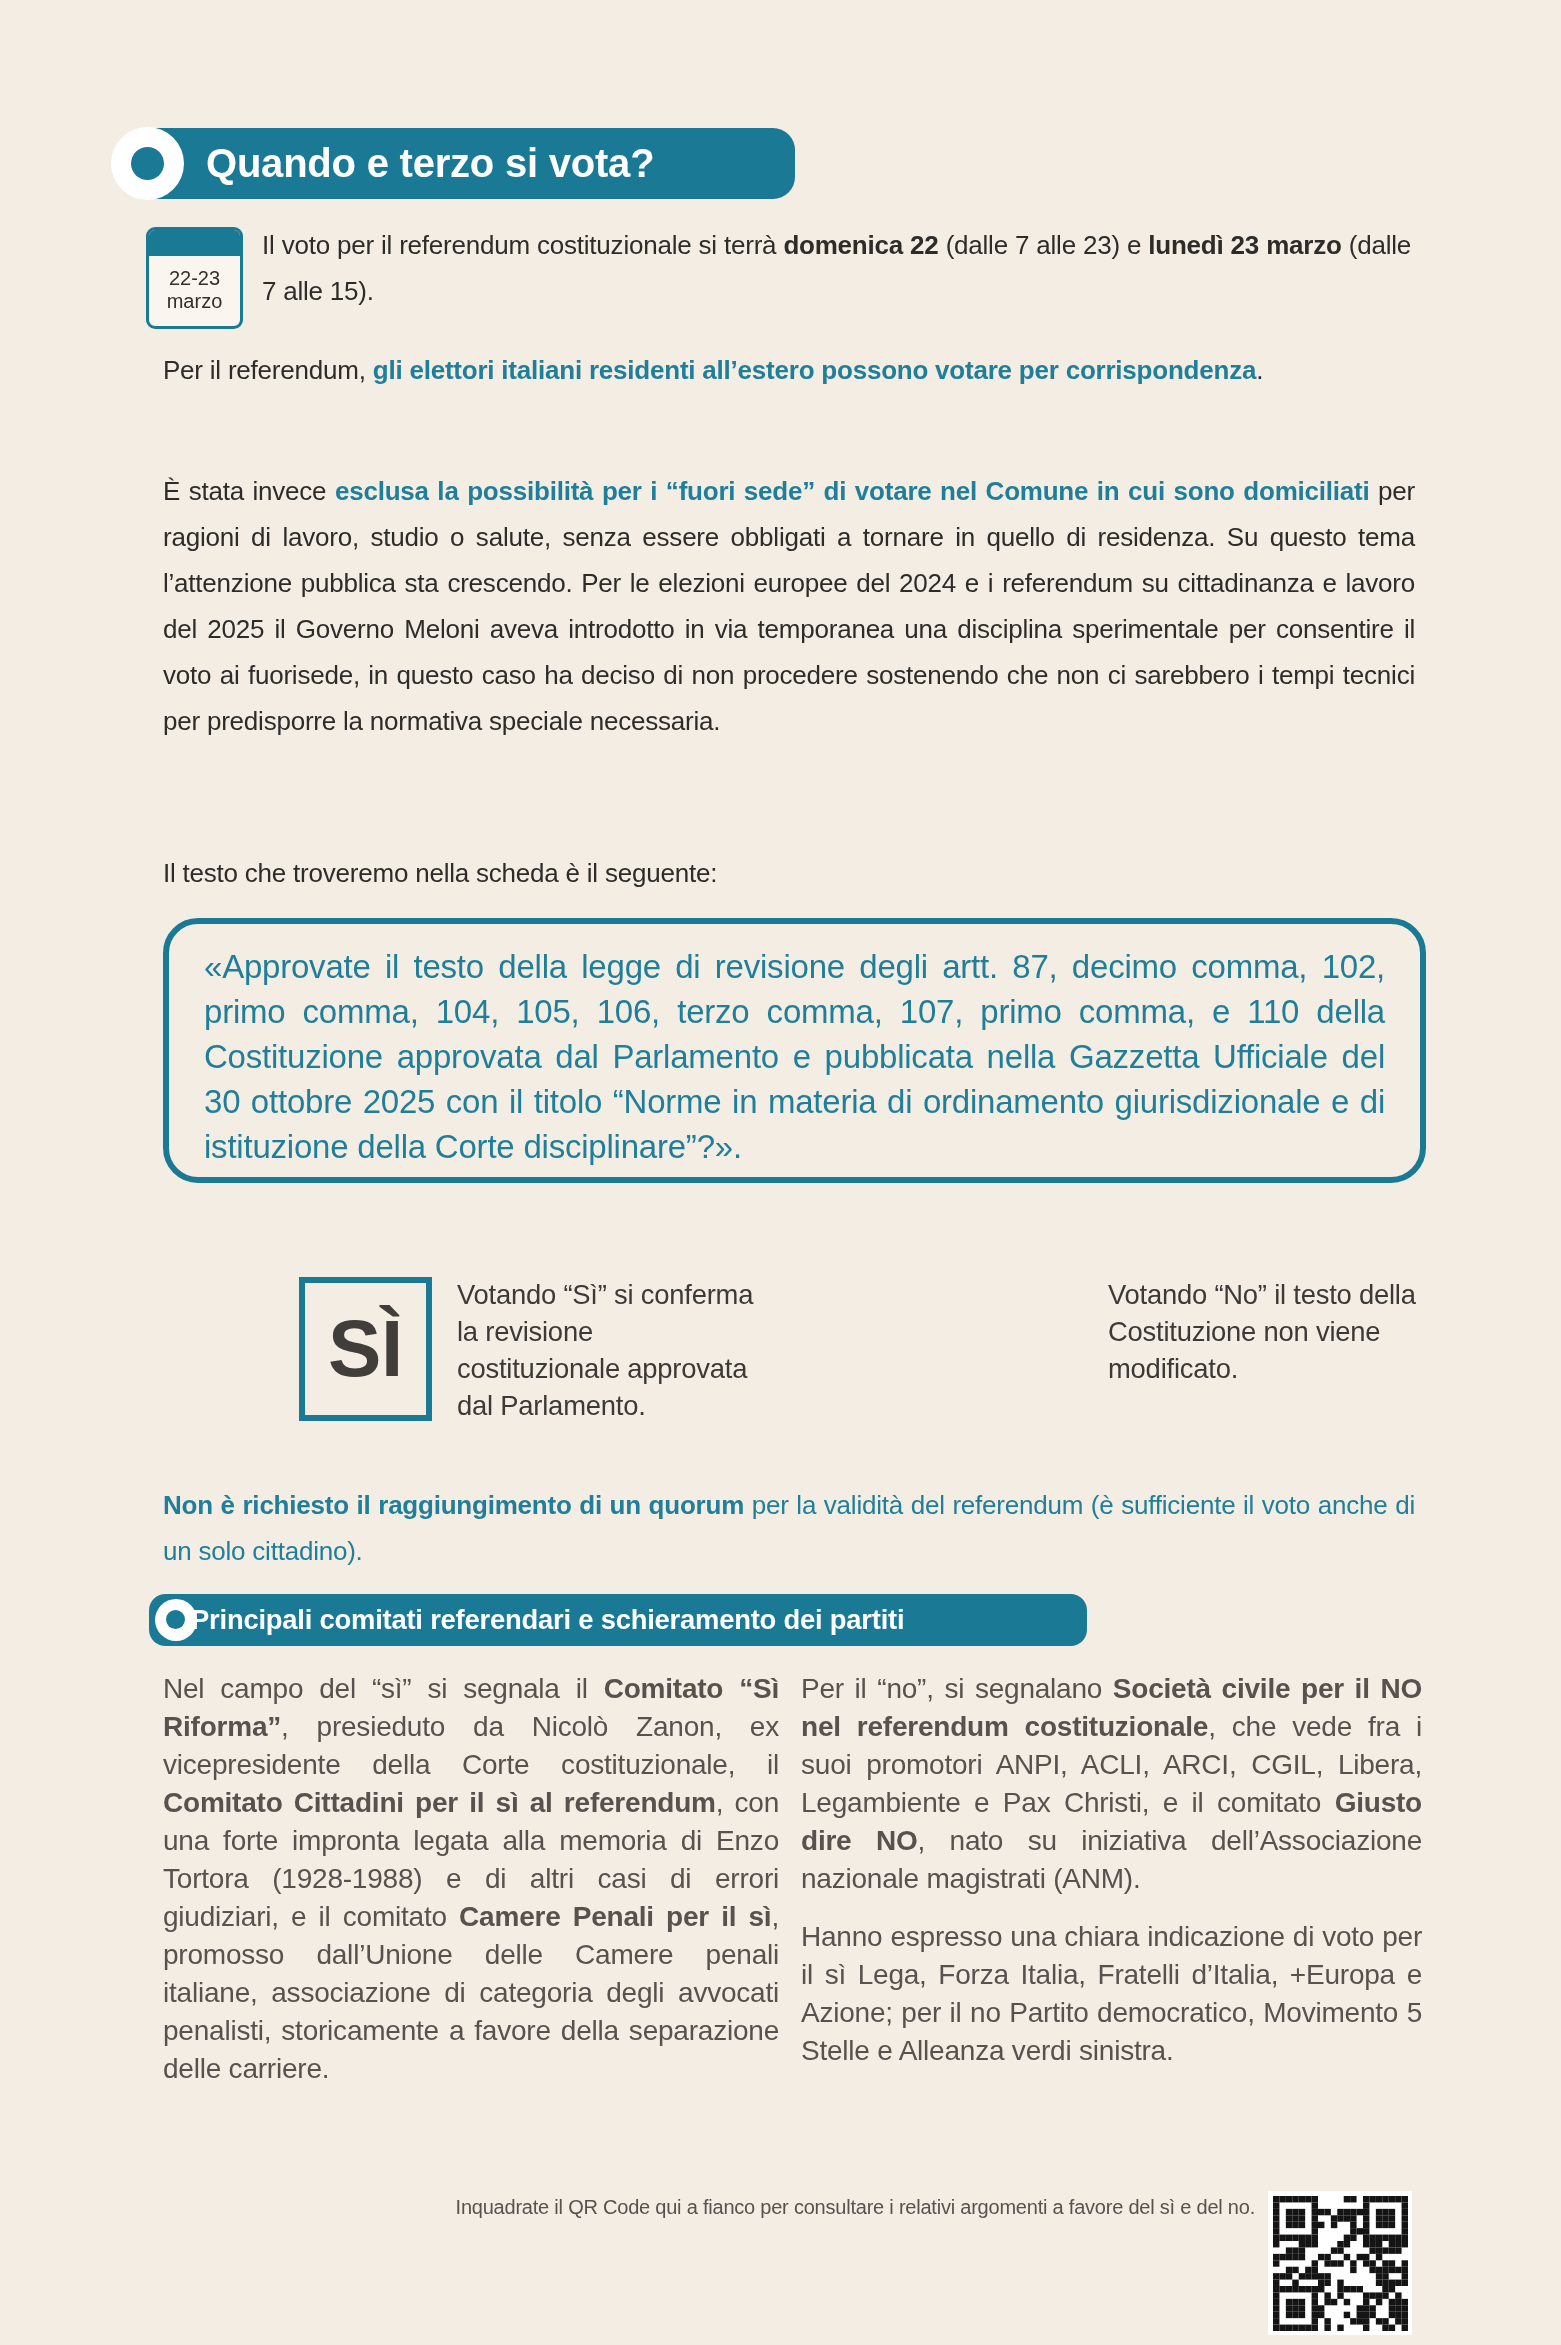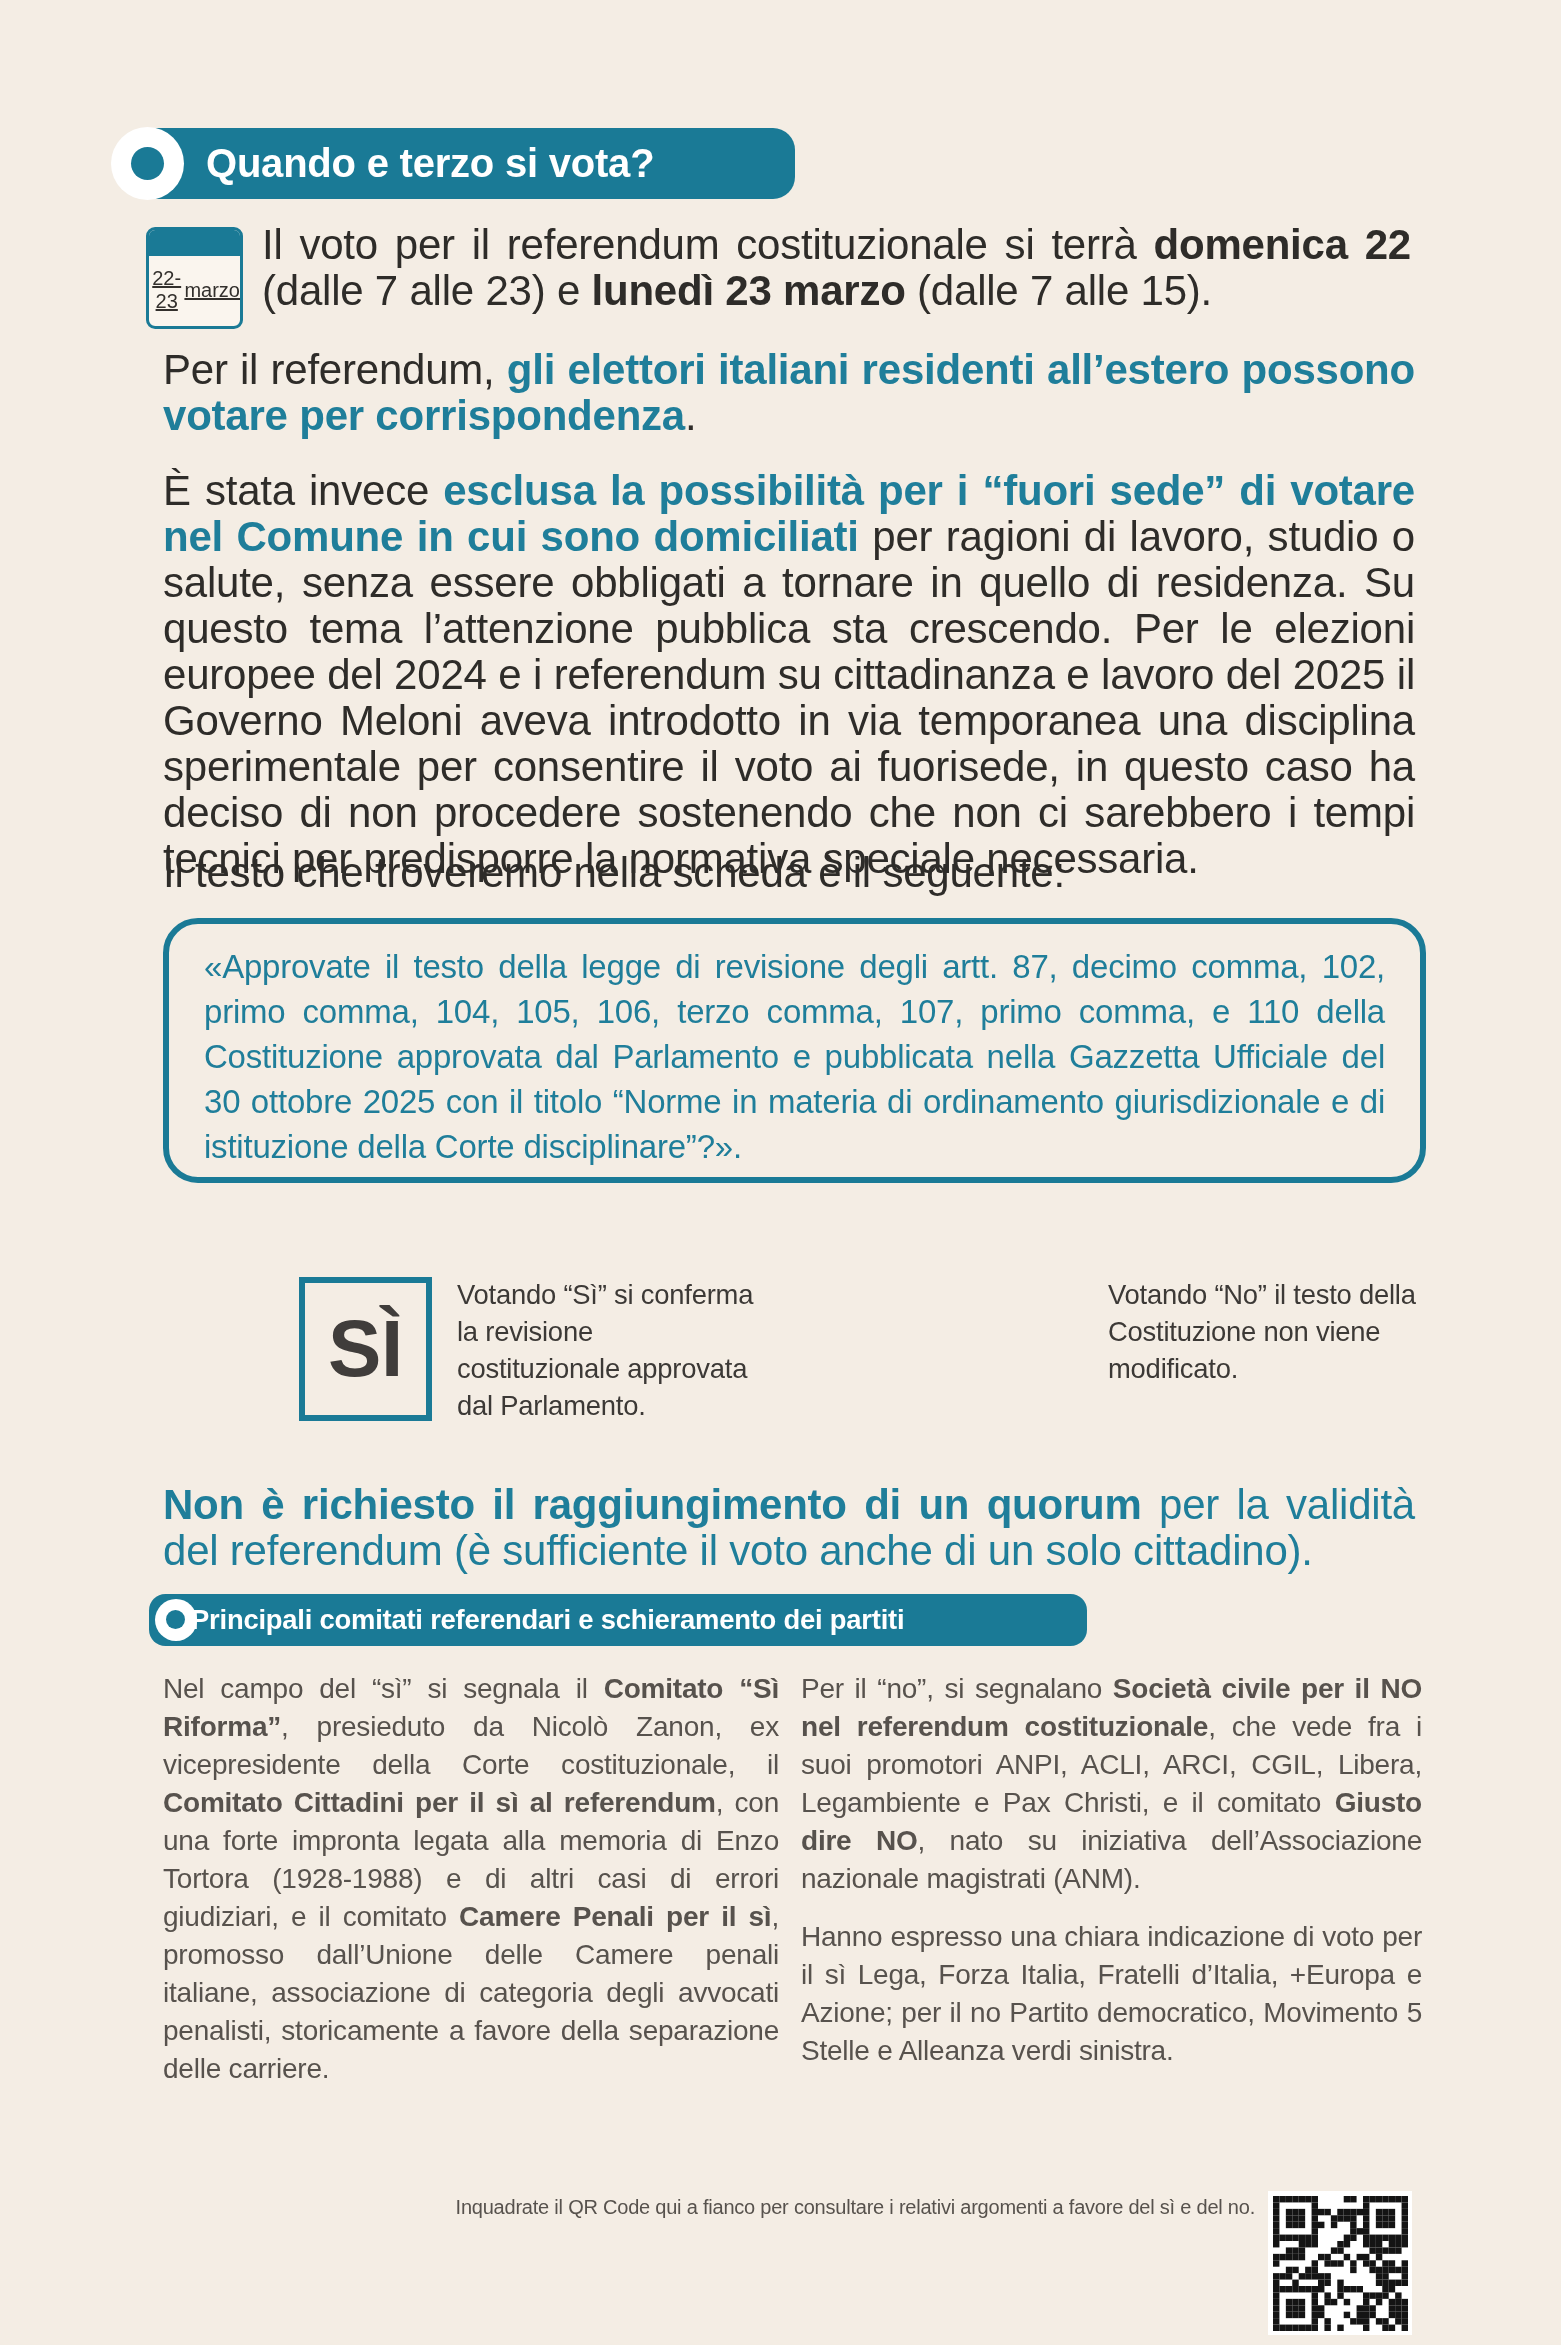--- a/index.html
+++ b/index.html
@@ -38,25 +38,25 @@
   .donut2{width:42px;height:42px;left:5.5px;top:4.6px;}
   .donut2 .hole{width:19px;height:19px;}
   
   .calendar{
     left:146px;top:227px;width:97px;height:102px;
     border:3.7px solid var(--teal);border-radius:9.1px;
     background:#FAF5EE;overflow:hidden;
   }
   .calendar .cal-top{height:25.6px;background:var(--teal);}
   .calendar .cal-body{
-    height:69px;display:flex;align-items:center;justify-content:center;
-    font-size:20px;line-height:23px;color:#33302D;text-align:center;letter-spacing:0;text-decoration:underline;
-  }
-  
-  .para{font-size:42px;line-height:46px;text-align:justify;color:var(--dark);}
+    height:69px;display:flex;flex-direction:column;align-items:center;justify-content:center;
+    font-size:20px;line-height:23px;color:#33302D;text-align:center;letter-spacing:0;
+  }
+  
+  .para{font-size:26px;line-height:46px;text-align:justify;color:var(--dark);}
   .run-b{font-weight:bold;}
   .run-t{color:var(--teal-text);}
   .run-bt{color:var(--teal-text);font-weight:bold;}
   .intro{left:262px;top:222px;width:1149px;}
   .p-estero{left:163px;top:347px;width:1252px;}
   .p-fuorisede{left:163px;top:468px;width:1252px;}
   .p-lead{left:163px;top:850px;width:1252px;text-align:left;}
   
   .quote-box{
     left:163px;top:918px;width:1263px;

